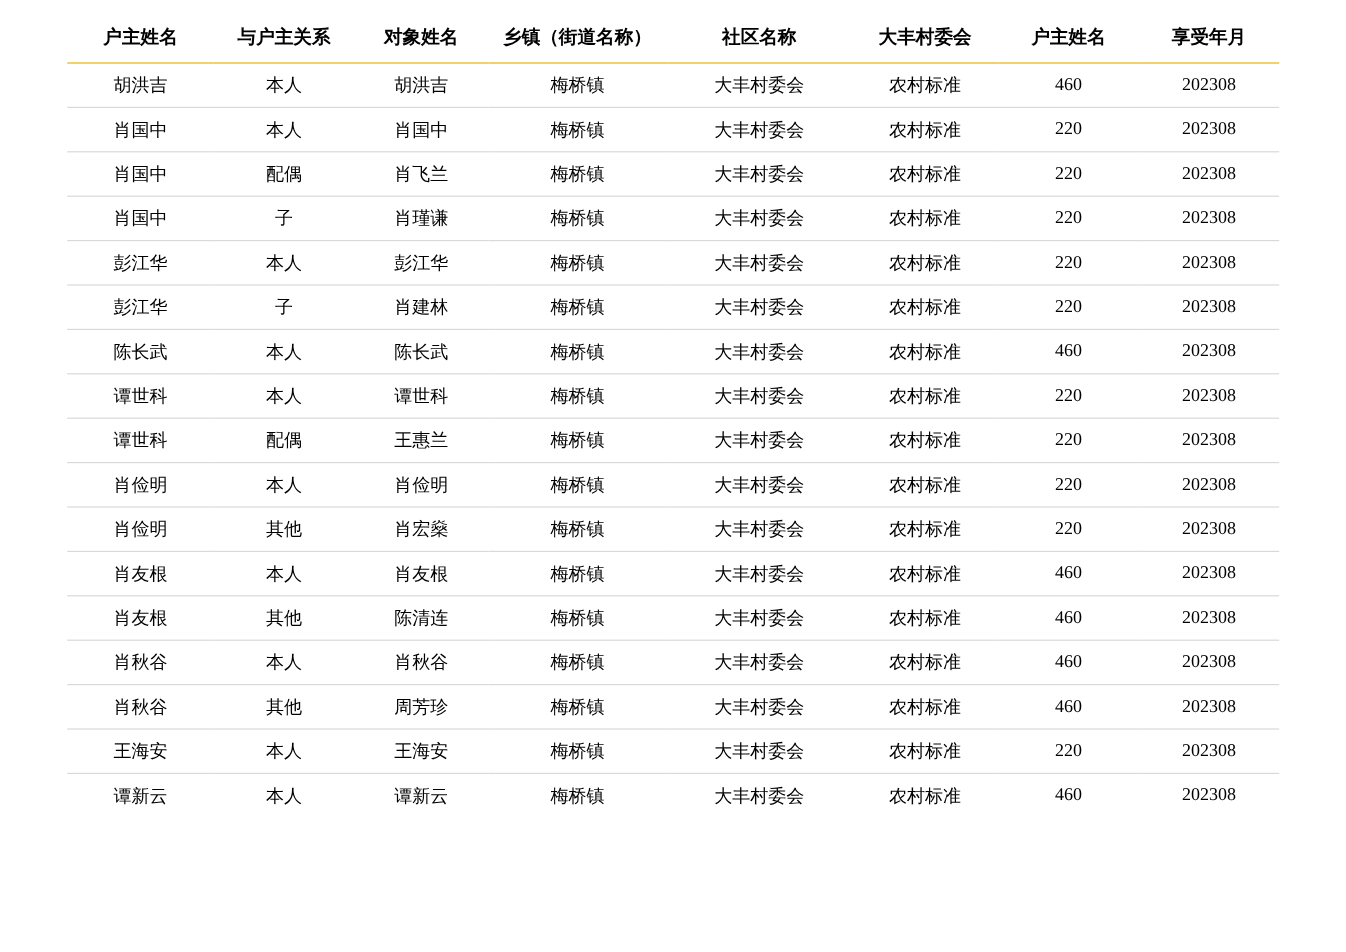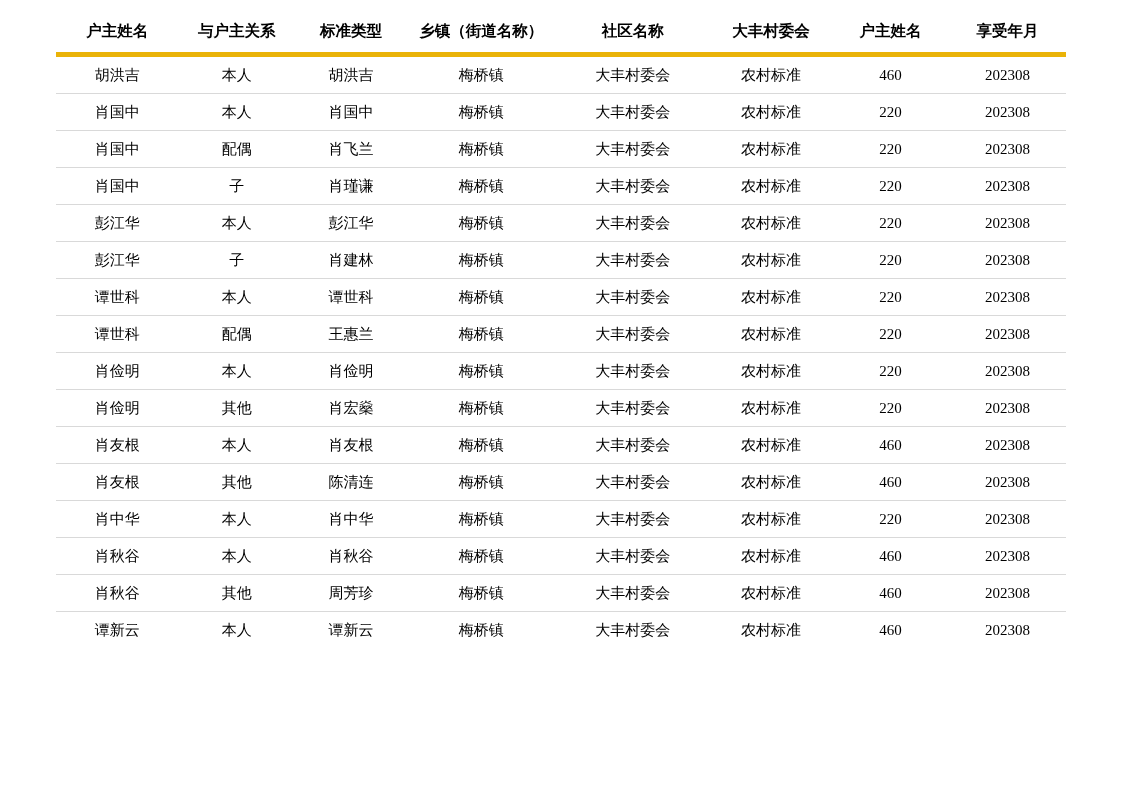--- a/index.html
+++ b/index.html
@@ -36,21 +36,21 @@
   }
   table.data-table td {
     font-size: 15px;
     padding: 8.5px 2px;
     text-align: center;
     white-space: nowrap;
     border: none;
     border-top: 1px solid #d9d9d9;
   }
   table.data-table tbody tr:first-child td {
-    border-top: 5px solid #eab308;
+    border-top: 1px solid #eab308;
   }
   .num-cell {
     font-family: "Liberation Serif", "DejaVu Serif", serif;
   }
   
   col.c0 { width: 11.5%; }
   col.c1 { width: 11.0%; }
   col.c2 { width: 10.5%; }
   col.c3 { width: 14.0%; }
   col.c4 { width: 14.5%; }
@@ -70,21 +70,21 @@
         <col class="c3">
       <col class="c4">
         <col class="c5">
         <col class="c6">
         <col class="c7">
     </colgroup>
     <thead>
       <tr>
         <th>户主姓名</th>
         <th>与户主关系</th>
-        <th>标准类型</th>
+        <th>对象姓名</th>
         <th>乡镇（街道名称）</th>
         <th>社区名称</th>
         <th>大丰村委会</th>
         <th>户主姓名</th>
         <th>享受年月</th>
       </tr>
     </thead>
     <tbody id="table-body">
         <tr>
           <td>胡洪吉</td>
@@ -140,20 +140,30 @@
           <td>彭江华</td>
           <td>子</td>
           <td>肖建林</td>
           <td>梅桥镇</td>
           <td>大丰村委会</td>
           <td>农村标准</td>
           <td class="num-cell">220</td>
           <td class="num-cell">202308</td>
         </tr>
         <tr>
+          <td>陈长武</td>
+          <td>本人</td>
+          <td>陈长武</td>
+          <td>梅桥镇</td>
+          <td>大丰村委会</td>
+          <td>农村标准</td>
+          <td class="num-cell">460</td>
+          <td class="num-cell">202308</td>
+        </tr>
+        <tr>
           <td>谭世科</td>
           <td>本人</td>
           <td>谭世科</td>
           <td>梅桥镇</td>
           <td>大丰村委会</td>
           <td>农村标准</td>
           <td class="num-cell">220</td>
           <td class="num-cell">202308</td>
         </tr>
         <tr>
@@ -200,47 +210,47 @@
           <td>肖友根</td>
           <td>其他</td>
           <td>陈清连</td>
           <td>梅桥镇</td>
           <td>大丰村委会</td>
           <td>农村标准</td>
           <td class="num-cell">460</td>
           <td class="num-cell">202308</td>
         </tr>
         <tr>
-          <td>肖中华</td>
-          <td>本人</td>
-          <td>肖中华</td>
-          <td>梅桥镇</td>
-          <td>大丰村委会</td>
-          <td>农村标准</td>
-          <td class="num-cell">220</td>
-          <td class="num-cell">202308</td>
-        </tr>
-        <tr>
           <td>肖秋谷</td>
           <td>本人</td>
           <td>肖秋谷</td>
           <td>梅桥镇</td>
           <td>大丰村委会</td>
           <td>农村标准</td>
           <td class="num-cell">460</td>
           <td class="num-cell">202308</td>
         </tr>
         <tr>
           <td>肖秋谷</td>
           <td>其他</td>
           <td>周芳珍</td>
           <td>梅桥镇</td>
           <td>大丰村委会</td>
           <td>农村标准</td>
           <td class="num-cell">460</td>
+          <td class="num-cell">202308</td>
+        </tr>
+        <tr>
+          <td>王海安</td>
+          <td>本人</td>
+          <td>王海安</td>
+          <td>梅桥镇</td>
+          <td>大丰村委会</td>
+          <td>农村标准</td>
+          <td class="num-cell">220</td>
           <td class="num-cell">202308</td>
         </tr>
         <tr>
           <td>谭新云</td>
           <td>本人</td>
           <td>谭新云</td>
           <td>梅桥镇</td>
           <td>大丰村委会</td>
           <td>农村标准</td>
           <td class="num-cell">460</td>

